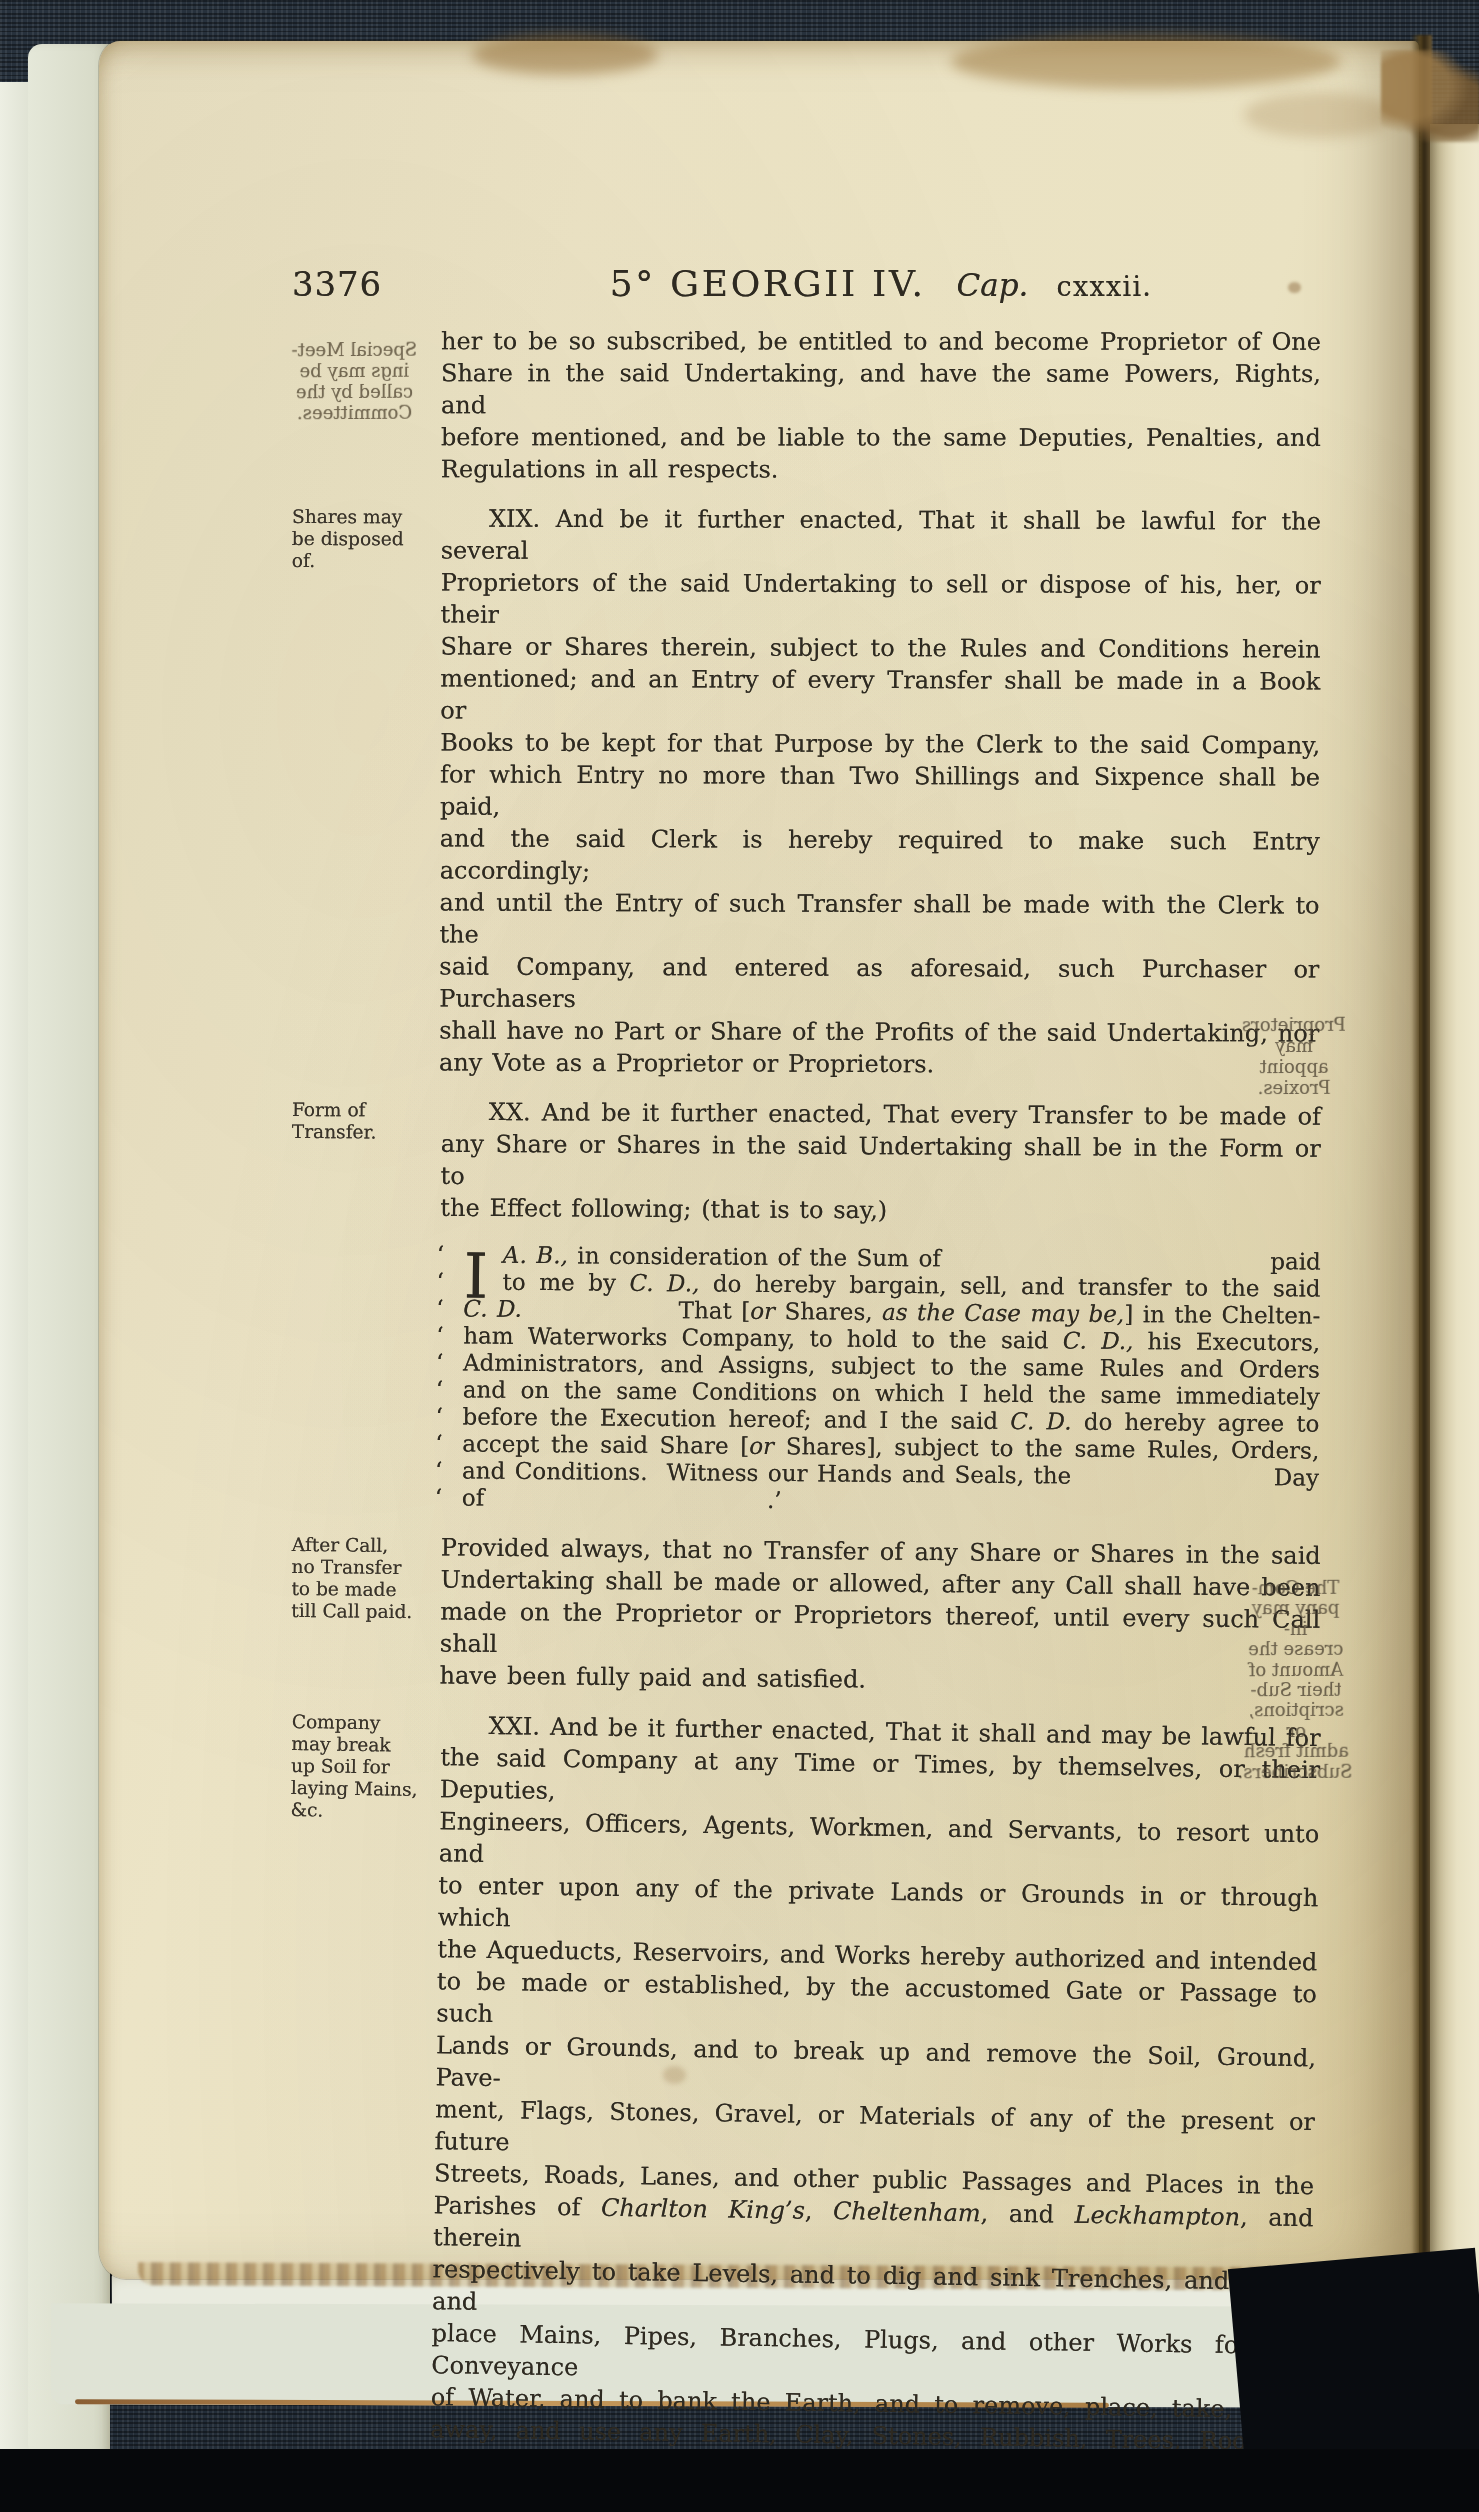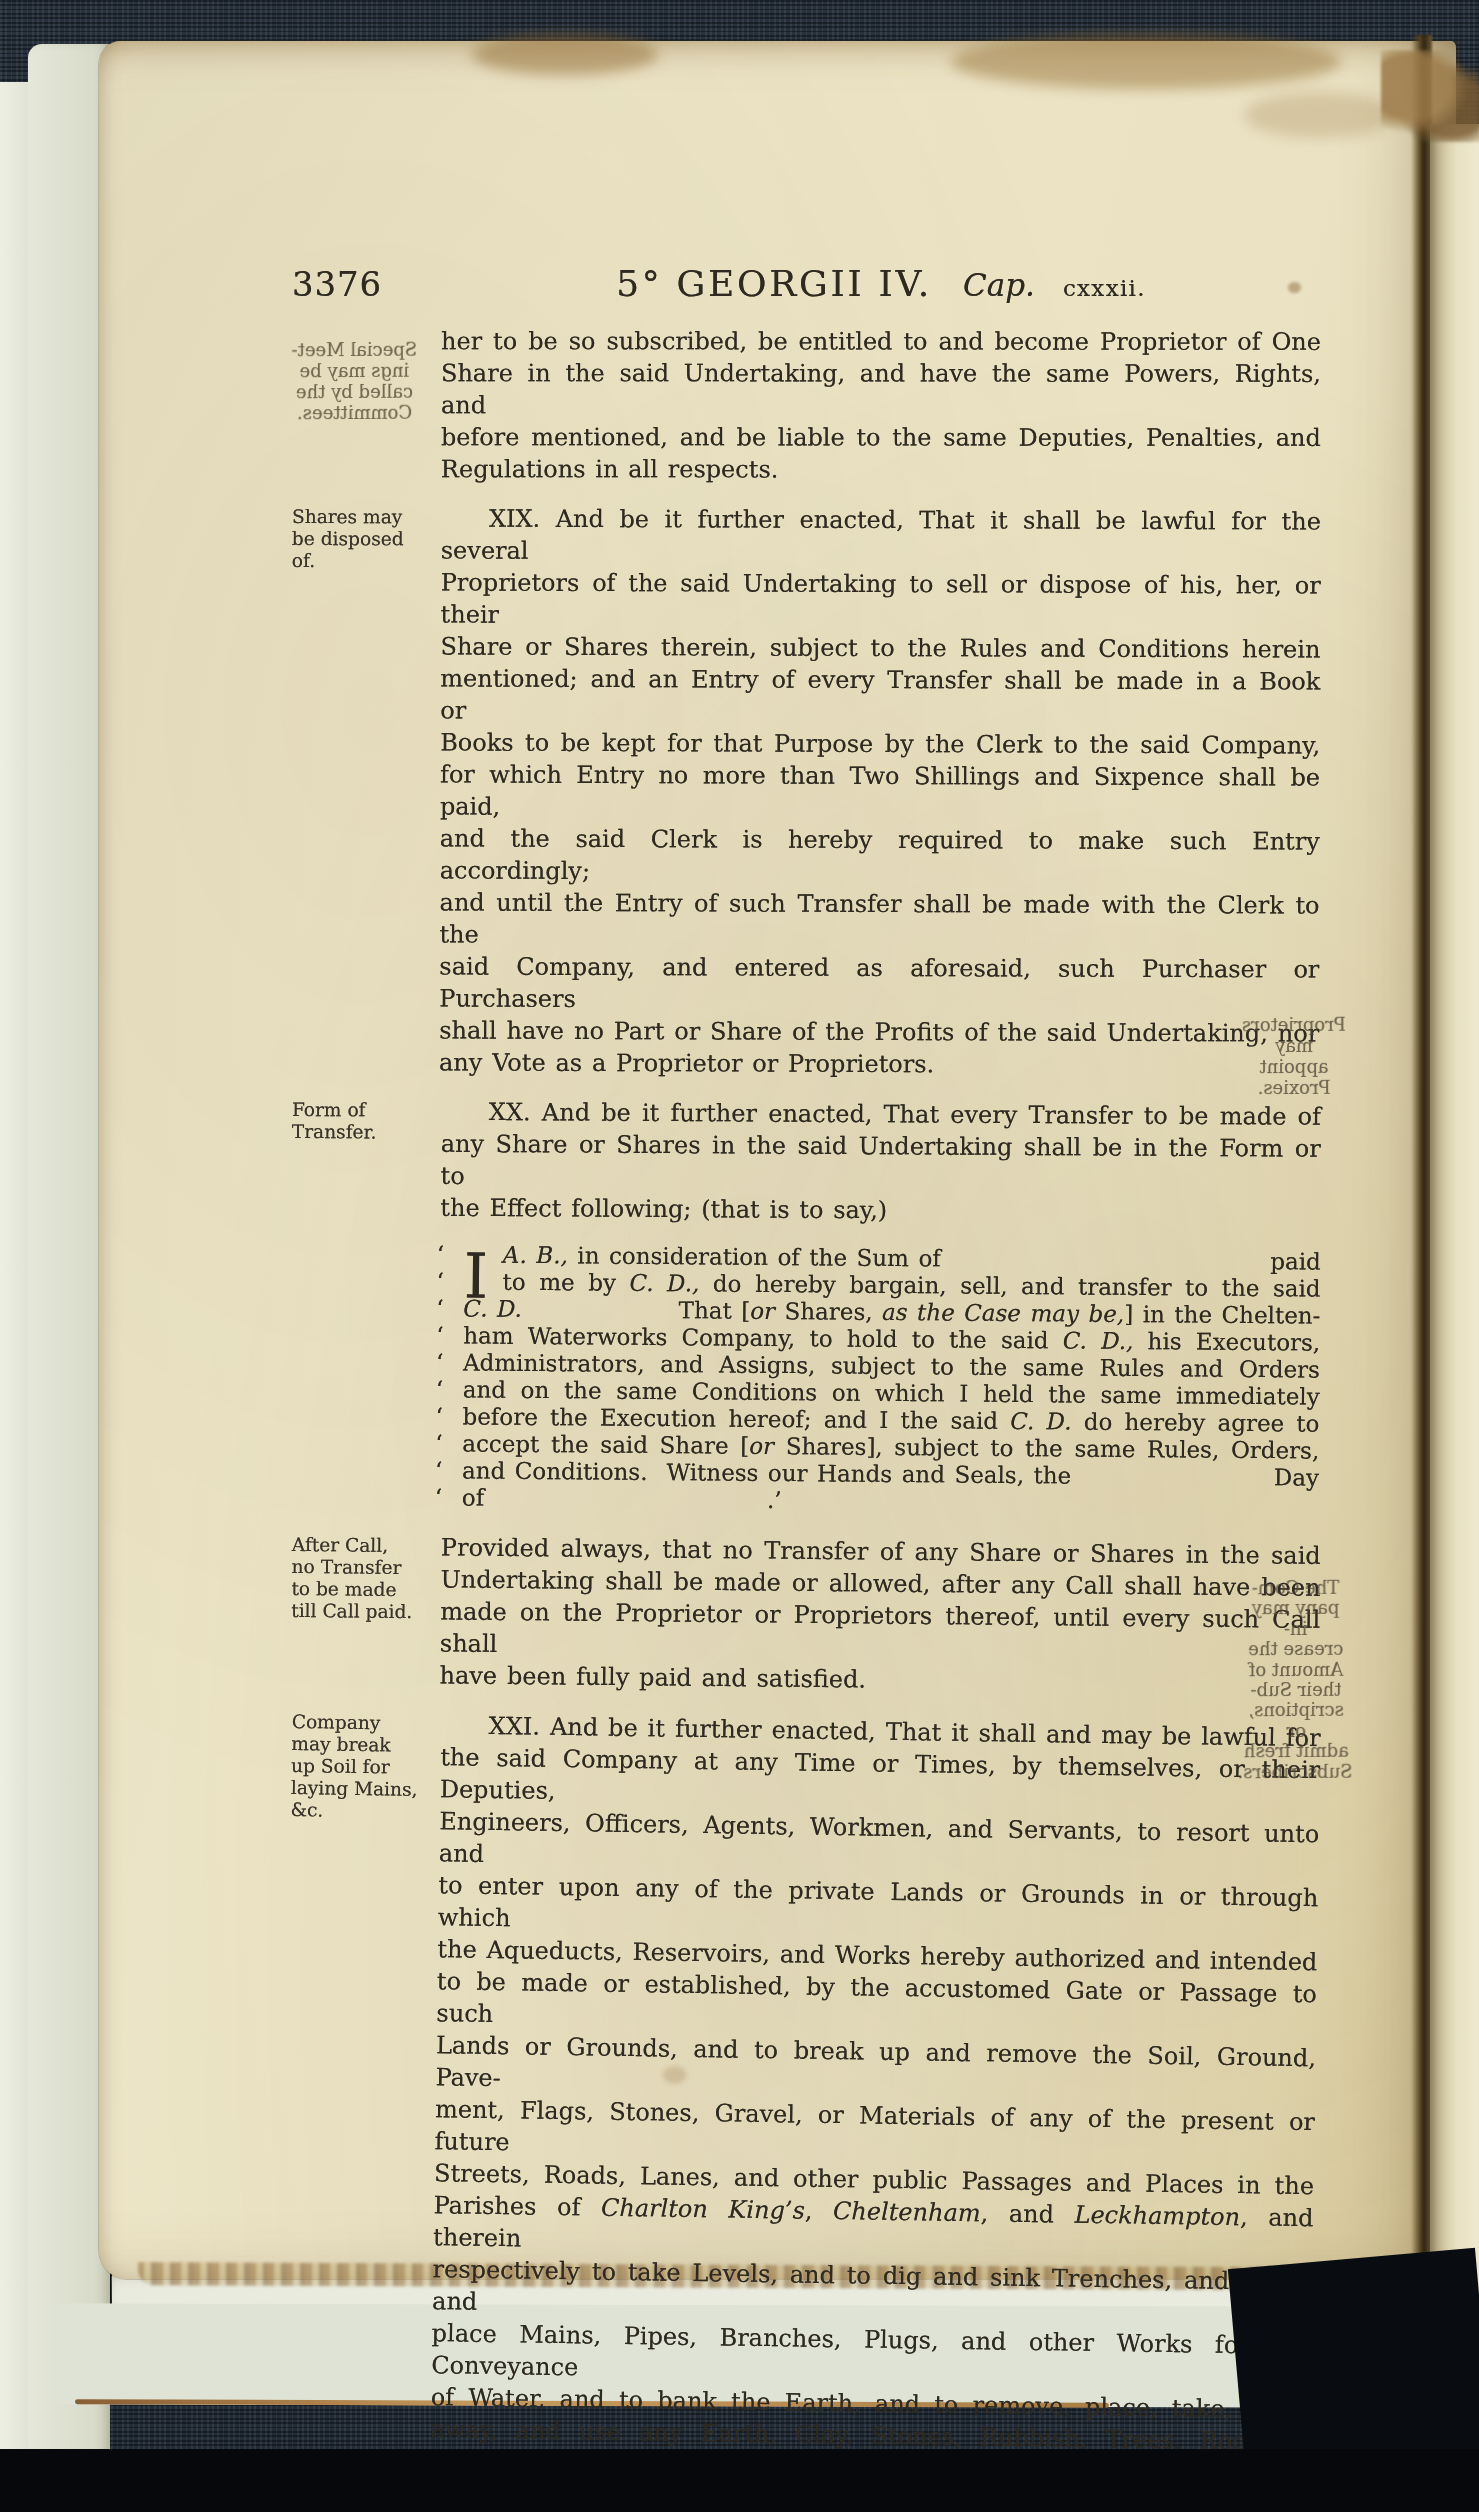--- a/index.html
+++ b/index.html
@@ -29,21 +29,21 @@
     background:linear-gradient(90deg,#8a5e33,#c79a5c 40%,#a97e45);transform:rotate(.2deg);}
 
   
   #page-main{position:absolute;left:99px;top:41px;width:1320px;height:2238px;
     background:linear-gradient(104deg,#e6dec0 0%,#ece4c6 28%,#eae2c2 66%,#dfd4ac 88%,#d2c192 99%);
     border-radius:21px 5.3px 9px 27px / 25px 7px 10.6px 30px;
     box-shadow:
       inset -57px -7px 80px -37px rgba(96,74,40,.55),
       inset 12.4px 0 19.5px -10.6px rgba(140,110,60,.38),
       inset 0 25px 30px -21px rgba(150,115,60,.42),
-      0 0 0 0.9px rgba(60,45,20,.22); padding-left: 37px;}
+      0 0 0 0.9px rgba(60,45,20,.22);}
   .mottle{position:absolute;inset:0;border-radius:inherit;
     background:
       radial-gradient(ellipse at 20% 30%, rgba(120,90,40,.05), rgba(0,0,0,0) 50%),
       radial-gradient(ellipse at 75% 58%, rgba(120,90,40,.07), rgba(0,0,0,0) 55%),
       radial-gradient(ellipse at 48% 86%, rgba(110,85,40,.07), rgba(0,0,0,0) 60%);}
   .stain{position:absolute;border-radius:50%;filter:blur(6.2px);}
   #stain-1{left:373px;top:-7px;width:186px;height:41px;background:rgba(146,108,52,.5);}
   #stain-2{left:852px;top:-7px;width:390px;height:55px;background:rgba(150,112,55,.48);}
   #stain-3{left:1145px;top:51px;width:151px;height:46px;background:rgba(140,100,45,.22);}
   #stain-4{left:1189px;top:241px;width:13.3px;height:10.6px;background:rgba(120,80,35,.4);filter:blur(1.8px);}
@@ -65,21 +65,21 @@
 
   
   #content{position:absolute;left:193px;top:222px;width:1047px;color:#2e2a21;
     text-shadow:0 0 0.4px rgba(46,42,33,.7);}
   .grid-row{display:grid;grid-template-columns:149px 880px;align-items:baseline;}
   #header-row{margin-bottom:21px;}
   .pageno{font-size:34px;letter-spacing:0.9px;}
   .running-title{text-align:center;white-space:nowrap;}
   .regnal{font-size:36px;letter-spacing:2.7px;}
   .cap{font-style:italic;font-size:31px;margin-left:31px;}
-  .chnum{font-size:23px;letter-spacing:1.3px;margin-left:28px;}
+  .chnum{font-size:27px;letter-spacing:1.3px;margin-left:28px;}
 
   .para-row{display:grid;grid-template-columns:149px 880px;margin-bottom:17px;transform-origin:0 0;}
   .row-0{transform:rotate(.05deg);}
   .row-1{transform:rotate(.2deg);}
   .row-2{transform:rotate(.32deg);}
   .row-3{transform:rotate(.48deg);margin-bottom:20.4px;}
   .row-4{transform:rotate(.55deg);}
   .row-5{transform:rotate(.85deg);}
   .margin-note{font-size:18.6px;line-height:22px;padding-top:3.5px;color:#39332a;}
   .para-body{font-size:24px;line-height:32px;word-spacing:2.2px;}

